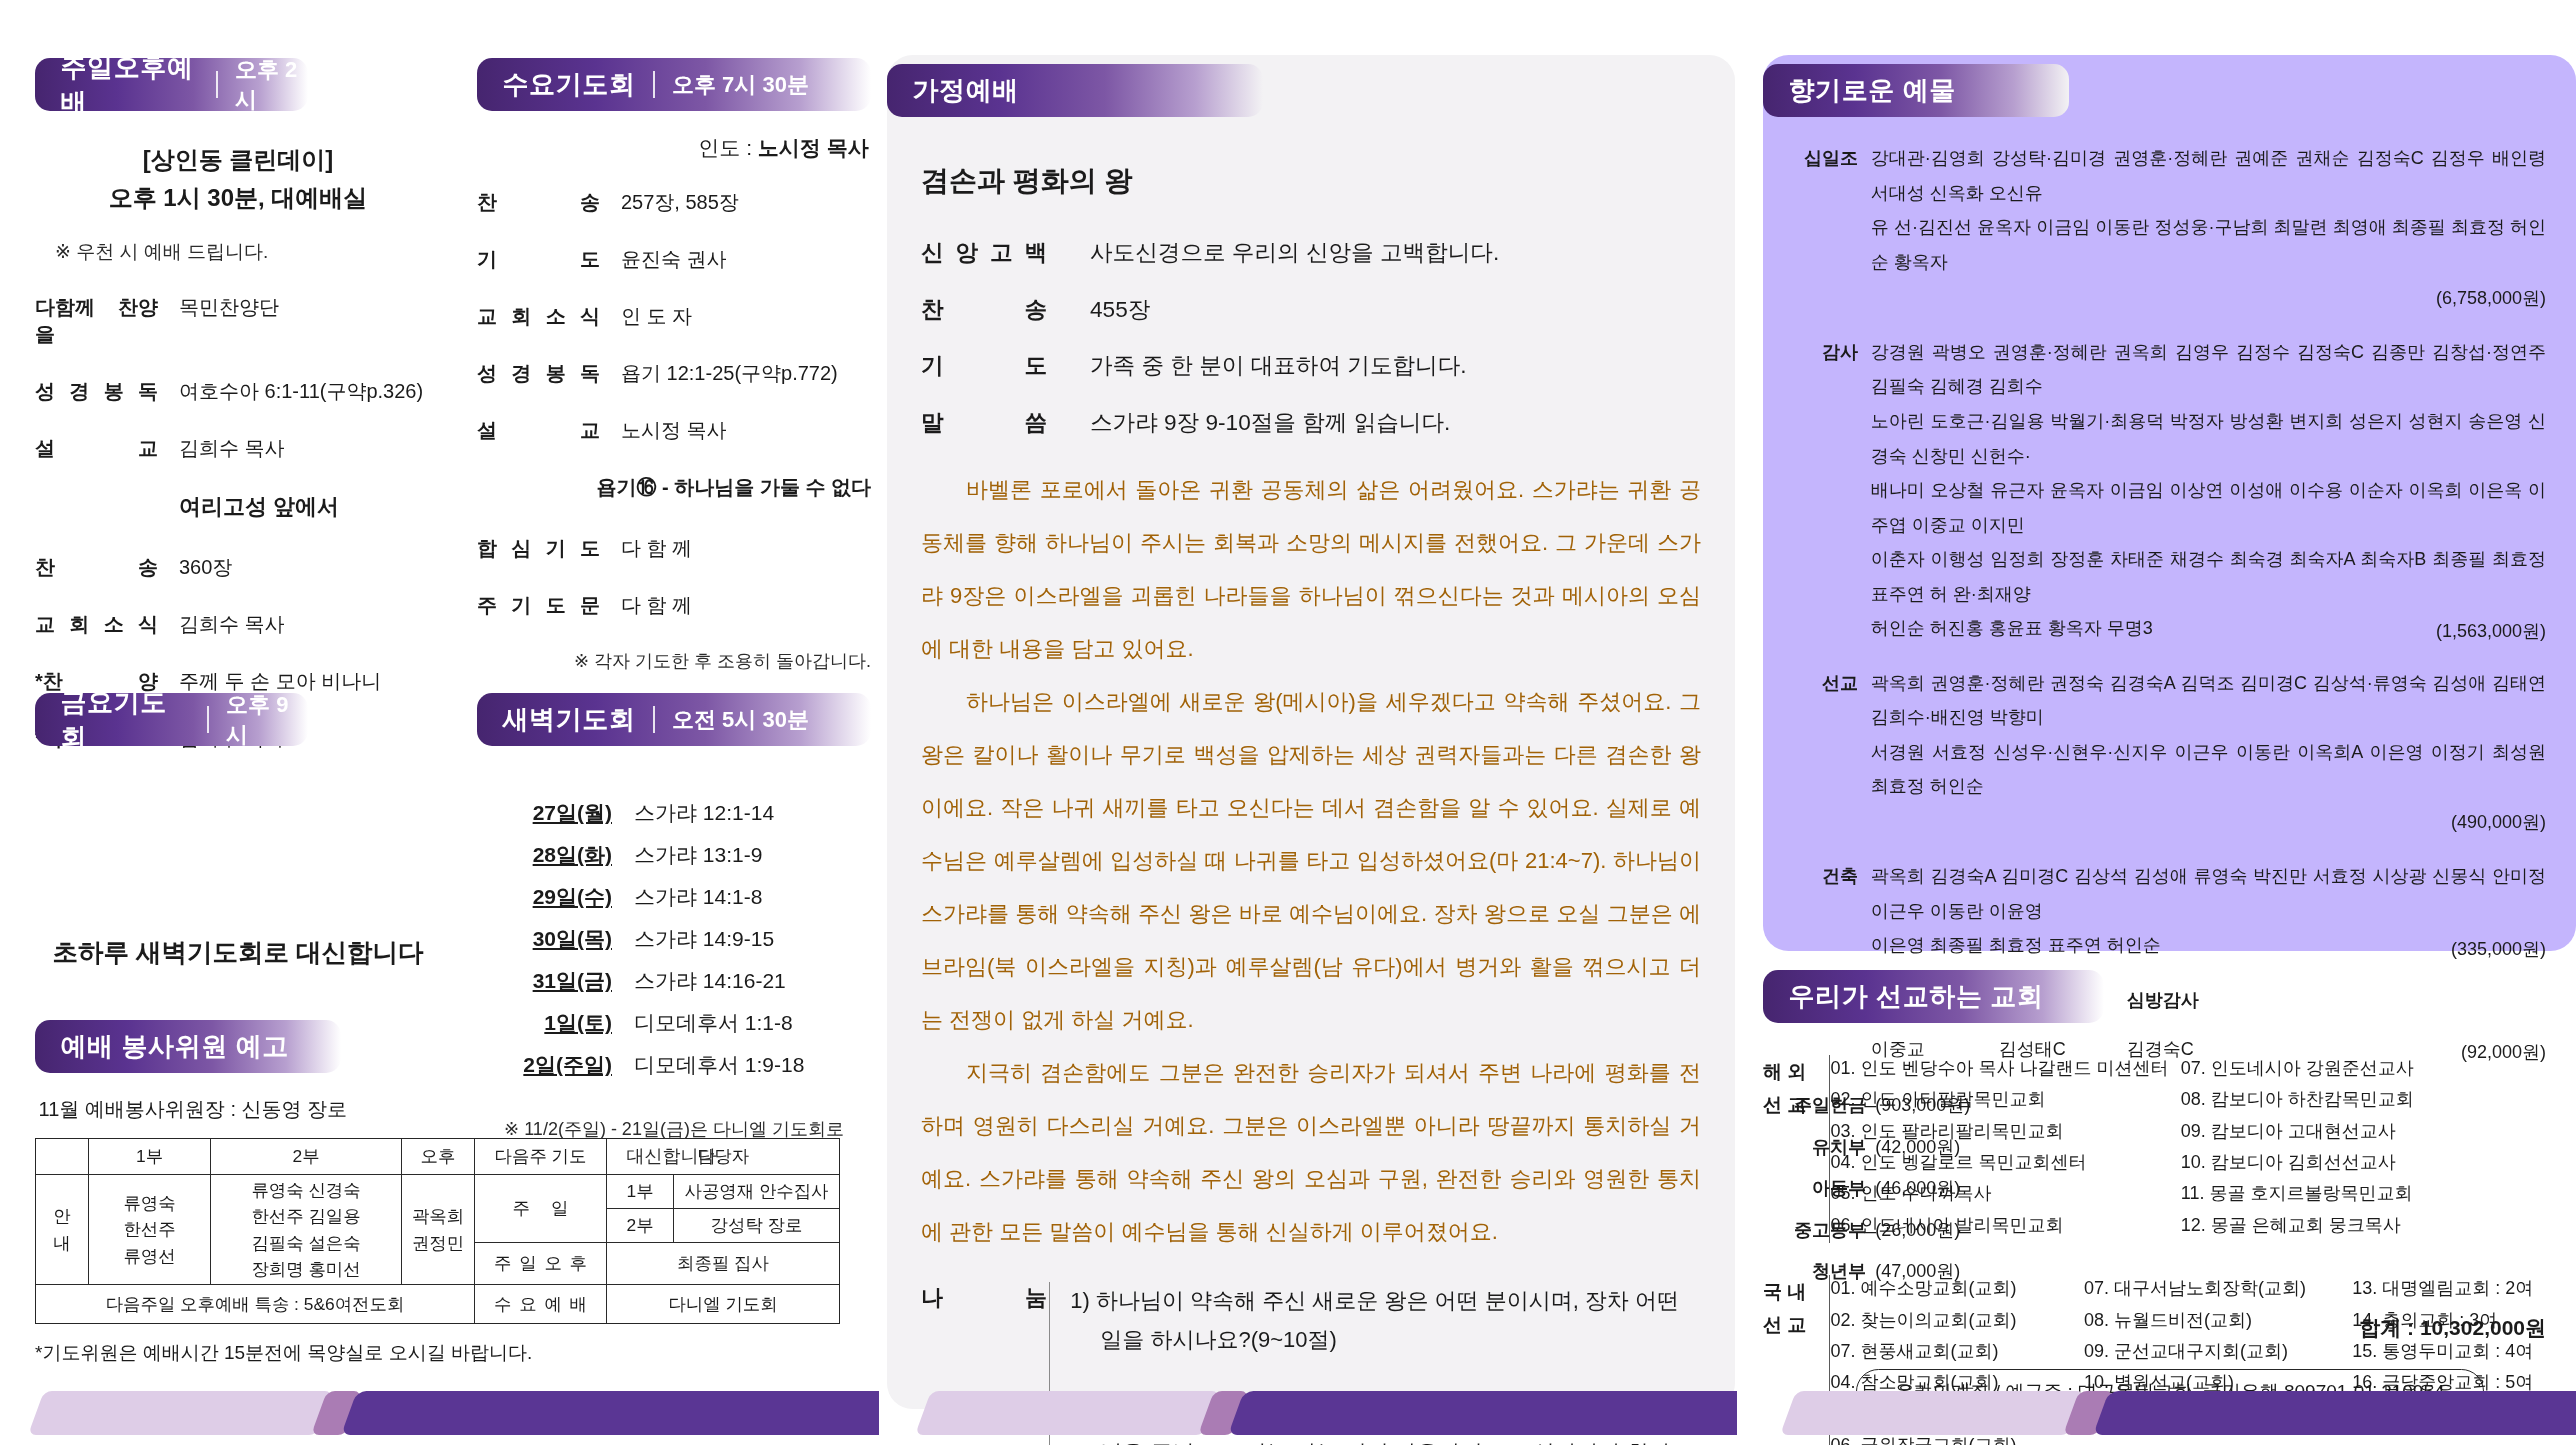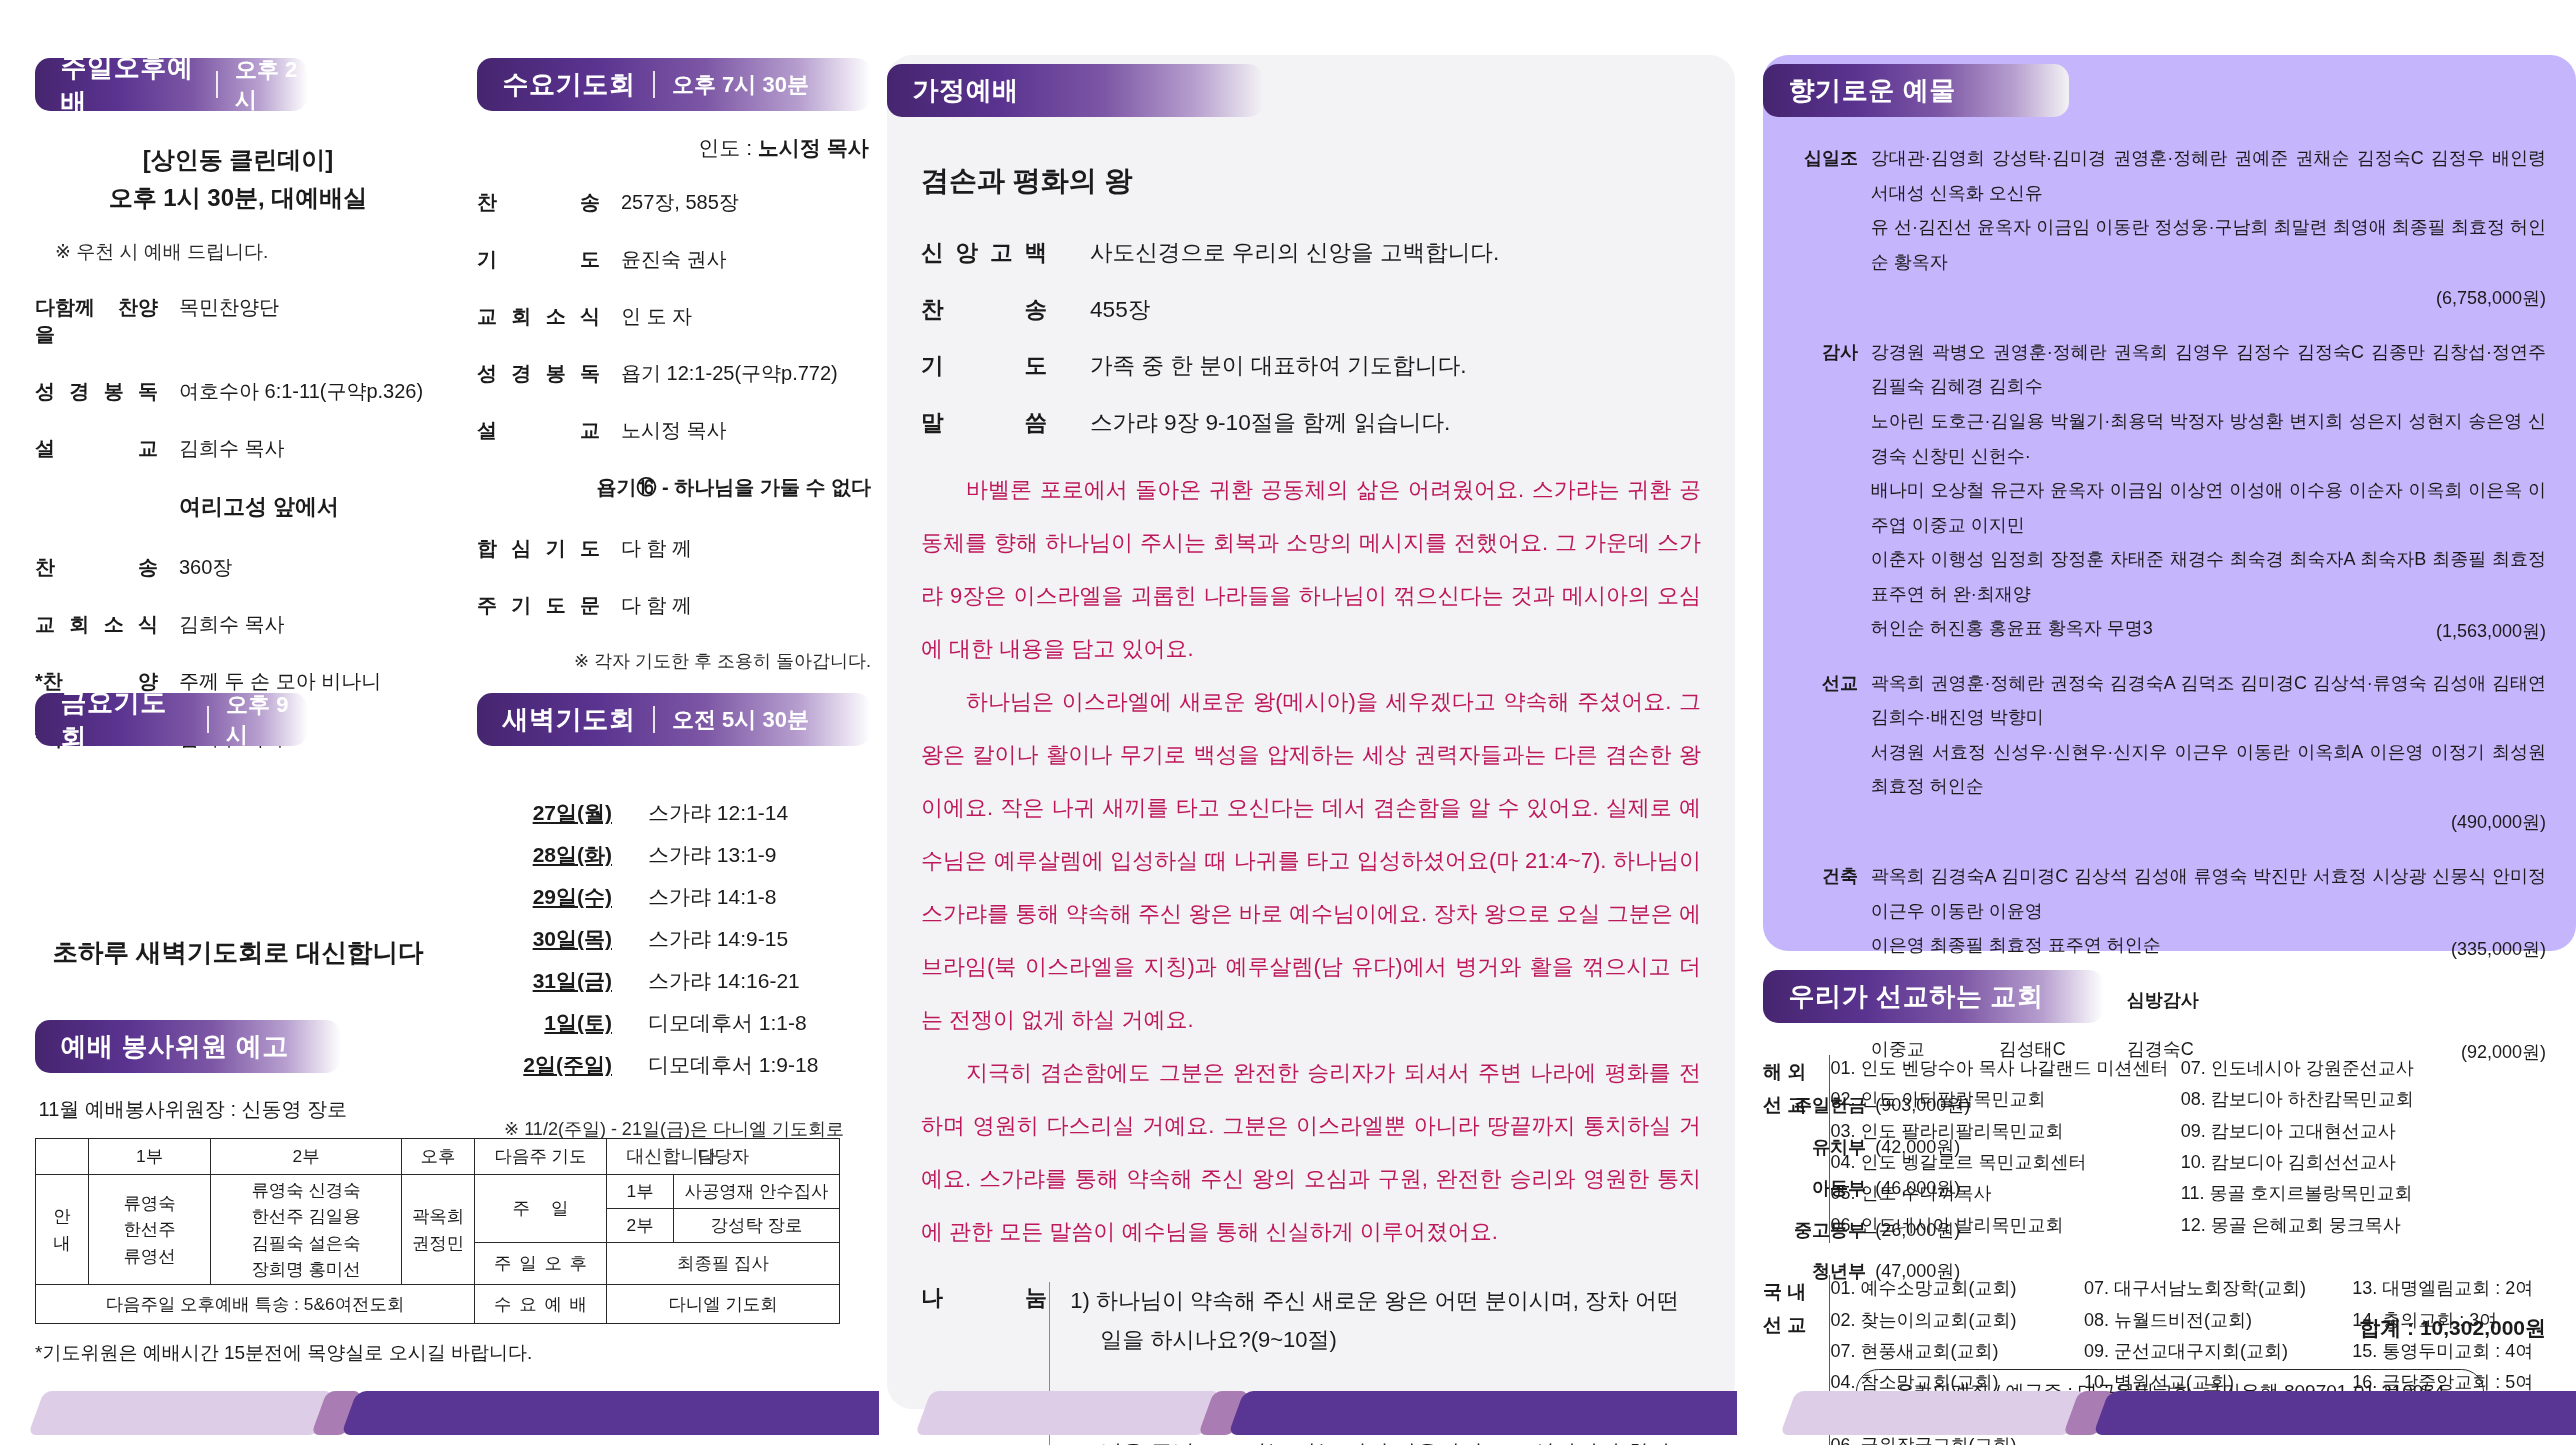--- a/index.html
+++ b/index.html
@@ -32,21 +32,21 @@
   .fri{position:absolute;left:35px;top:693px;width:406px;}
   .fri-msg{margin-top:189px;text-align:center;font-weight:700;font-size:25.5px;}
   .wed-leader{margin:23px 2.3px 27px 0;text-align:right;font-size:21px;}
   .wed-leader b{font-weight:700;}
   .wed-sermon{margin:5.8px 0 34px 0;text-align:right;font-weight:700;font-size:20px;}
   .wed-note{margin-top:9.3px;text-align:right;font-size:18px;color:#2c2c2c;}
   .dawn{position:absolute;left:477px;top:693px;width:394px;}
   .dawn-list{margin-top:53px;}
   .dawn-row{display:flex;margin-bottom:14px;font-size:21px;align-items:baseline;}
   .dawn-d{width:135px;text-align:right;font-weight:700;flex:none;text-decoration:underline;}
-  .dawn-p{margin-left:36px;}
+  .dawn-p{margin-left:22px;}
   .dawn-note{margin-top:37px;text-align:center;font-size:18px;color:#2c2c2c;line-height:1.5;}
   
   .committee{position:absolute;left:35px;top:1020px;width:806px;}
   .chair{margin:23px 0 15px 3.5px;font-size:20px;}
   .ctab{
     display:grid;border:1.7px solid #262626;box-sizing:border-box;width:805px;
     grid-template-columns:53px 122px 191px 73px 132px 67px 165px;
     grid-template-rows:36px 34px 34px 42px 38px;font-size:17.4px;
   }
   .ctab>div{border-right:1.2px solid #2a2a2a;border-bottom:1.2px solid #2a2a2a;
@@ -64,21 +64,21 @@
   .ct-foot{margin-top:16px;font-size:19px;}
   
   .panel2{position:absolute;left:887px;top:55px;width:848px;height:1354px;
     background:#f3f2f4;border-radius:25.5px;box-sizing:border-box;padding:9.3px 34px 0 0;}
   .panel2 .badge{width:376px;}
   .fam-title{margin:45px 0 0 34px;font-weight:700;font-size:28px;}
   .fam-rows{margin:37px 0 0 34px;}
   .fam-row{display:flex;margin-bottom:25.5px;font-size:22.6px;align-items:flex-start;gap:19px;}
   .fam-l{width:126px;font-weight:700;flex:none;text-align:justify;text-align-last:justify;}
   .fam-v{margin-left:24px;}
-  .fam-body{margin:17.4px 0 0 34px;font-size:22px;line-height:53px;text-align:justify;color:#be185d;}
+  .fam-body{margin:17.4px 0 0 34px;font-size:22px;line-height:53px;text-align:justify;color:#a16207;}
   .fam-body p{margin:0;text-indent:45px;}
   .fam-block{display:flex;margin:24px 0 0 34px;font-size:22px;align-items:stretch;}
   .fam-bl{width:126px;font-weight:700;flex:none;text-align:justify;text-align-last:justify;padding-top:1.2px;}
   .fam-bc{border-left:1.7px solid #8a8a8a;margin-left:2.3px;padding-left:20px;line-height:1.75;}
   .share-item{padding-left:30px;text-indent:-30px;}
   .share-gap{height:36px;}
   
   .panel3{position:absolute;left:1763px;top:55px;width:813px;height:896px;
     background:#c4b5fd;border-radius:25.5px;box-sizing:border-box;padding:9.3px 30px 0 30px;}
   .panel3 .badge{width:306px;margin-left:-30px;}

